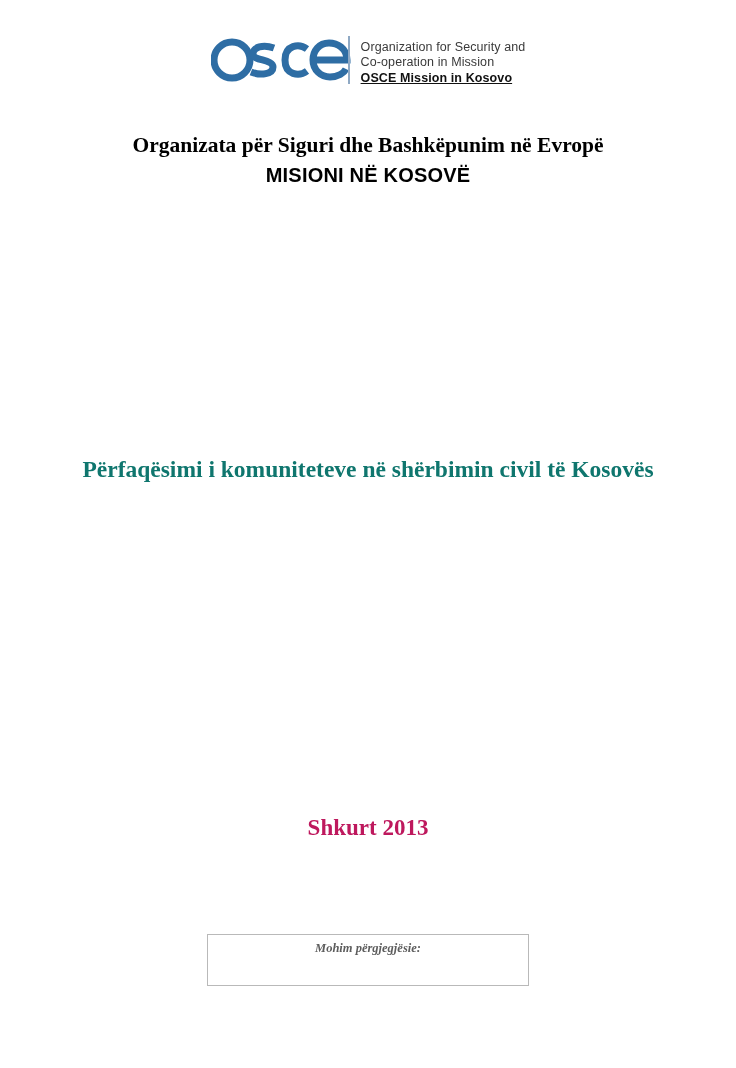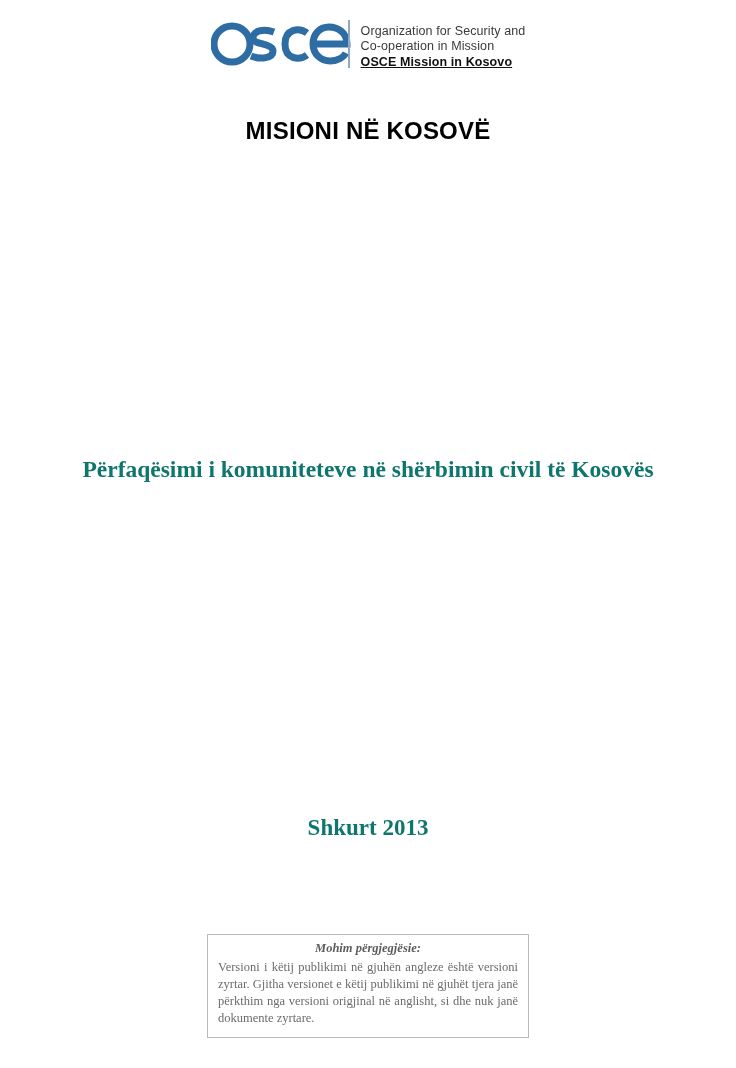--- a/index.html
+++ b/index.html
@@ -14,21 +14,21 @@
     color: #000000;
     position: relative;
     overflow: hidden;
   }
 
   .page {
     position: relative;
     width: 736px;
     height: 760px;
     box-sizing: border-box;
-    padding: 0;
+    padding: 16px;
   }
 
   
   .logo-block {
     display: flex;
     align-items: center;
     justify-content: center;
     gap: 10px;
     padding-top: 18px;
   }
@@ -63,21 +63,21 @@
     text-align: center;
     margin-top: 40px;
     font-family: "Liberation Serif", serif;
     font-weight: bold;
     font-size: 21.5px;
     line-height: 1.45;
     color: #000;
   }
   .org-title .line2 {
     font-family: "Liberation Sans", sans-serif;
-    font-size: 24px;
+    font-size: 20px;
     font-weight: bold;
     letter-spacing: 0.2px;
   }
 
   
   .doc-title {
     position: absolute;
     left: 62px;
     right: 62px;
     top: 452px;
@@ -92,41 +92,41 @@
   
   .doc-date {
     position: absolute;
     left: 0;
     right: 0;
     top: 815px;
     text-align: center;
     font-family: "Liberation Serif", serif;
     font-weight: bold;
     font-size: 23px;
-    color: #0f766e;
+    color: #be185d;
   }
 
   
   .disclaimer {
     position: absolute;
     left: 207px;
     top: 934px;
     width: 322px;
     box-sizing: border-box;
     border: 1px solid #b9b9b9;
     padding: 6px 10px 10px 10px;
     background: #ffffff;
   }
   .disclaimer-title {
     text-align: center;
     font-style: italic;
     font-weight: bold;
     font-size: 12.5px;
     color: #5d5d5d;
-    margin-bottom: 3px;
+    margin-bottom: 19px;
   }
   .disclaimer-body {
     text-align: justify;
     font-size: 12.5px;
     line-height: 1.35;
     color: #6b6b6b;
   }
 </style>
 </head>
 <body>
@@ -150,25 +150,25 @@
       </svg>
     </span>
     <span class="logo-text">
       <span class="l1">Organization for Security and</span>
       <span class="l2">Co-operation in Mission</span>
       <span class="l3">OSCE Mission in Kosovo</span>
     </span>
   </div>
 
   <div class="org-title">
+    <div class="line1">Organizata për Siguri dhe Bashkëpunim në Evropë</div>
     <div class="line2">MISIONI NË KOSOVË</div>
   </div>
 
   <div class="doc-title">Përfaqësimi i komuniteteve në shërbimin civil të Kosovës</div>
 
   <div class="doc-date">Shkurt 2013</div>
 
   <div class="disclaimer">
     <div class="disclaimer-title">Mohim përgjegjësie:</div>
-    <div class="disclaimer-body">Versioni i këtij publikimi në gjuhën angleze është versioni zyrtar. Gjitha versionet e këtij publikimi në gjuhët tjera janë përkthim nga versioni origjinal në anglisht, si dhe nuk janë dokumente zyrtare.</div>
   </div>
 
 </div>
 
 </body></html>

